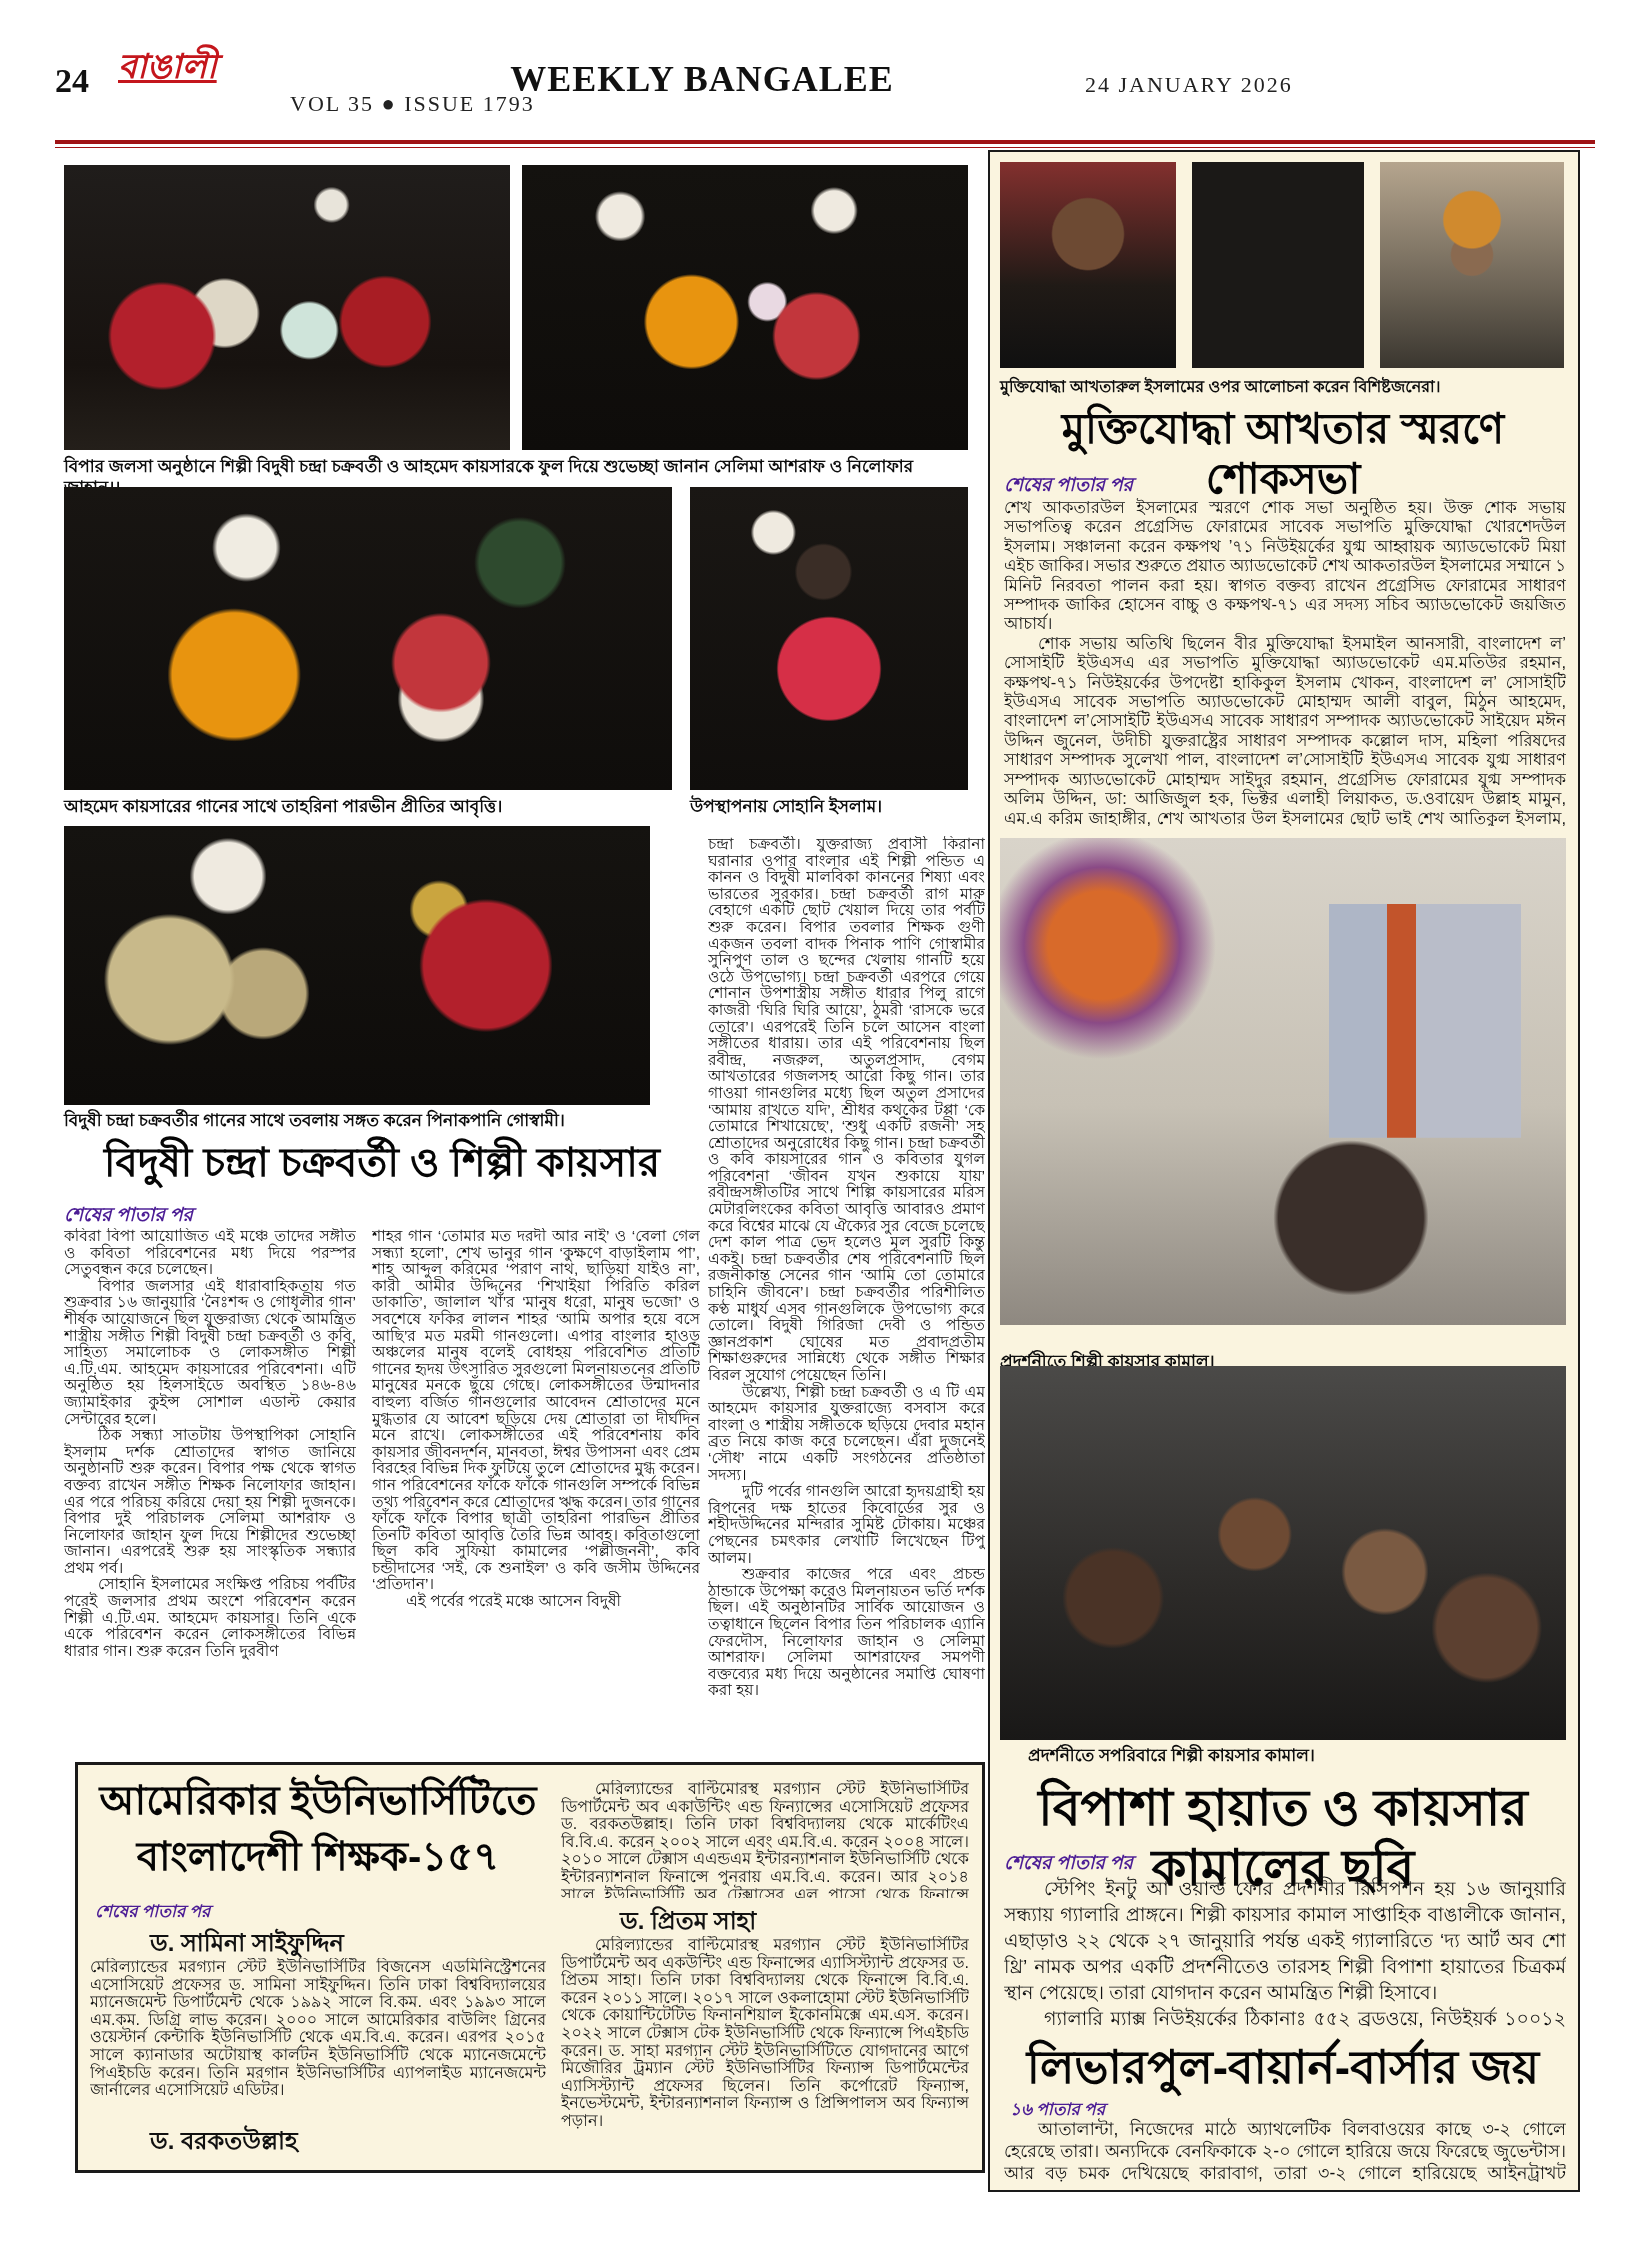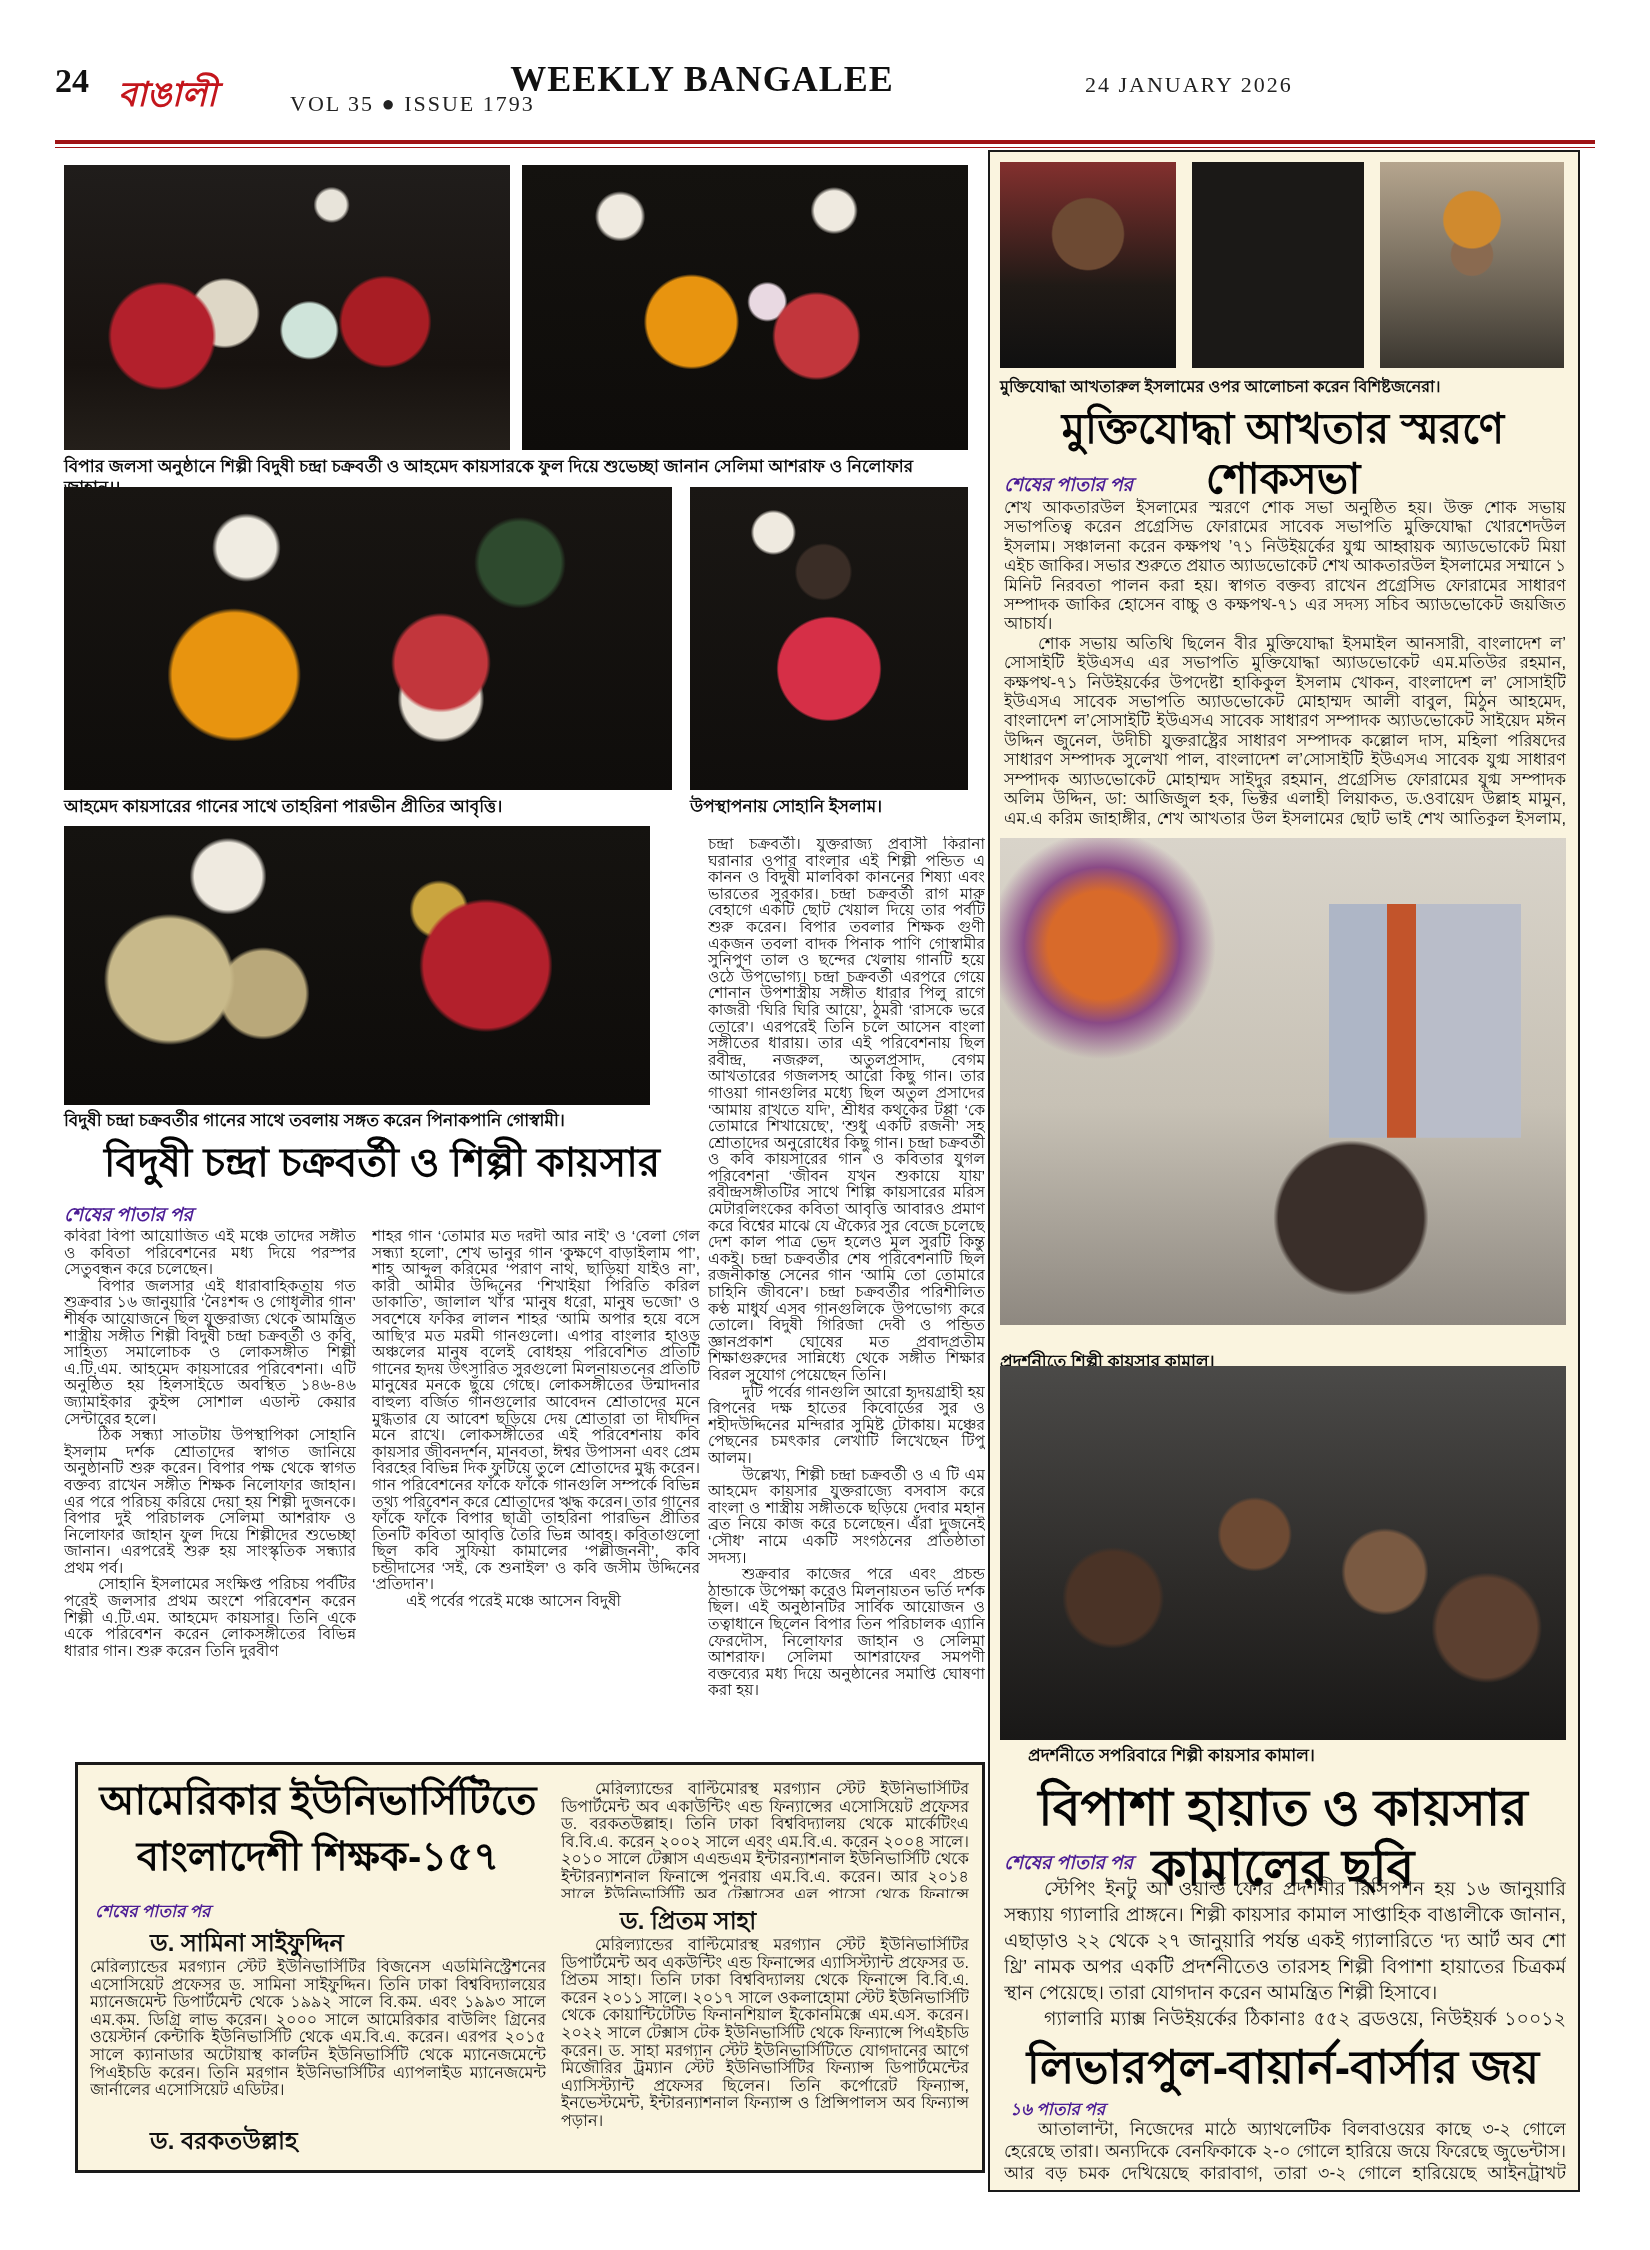--- a/index.html
+++ b/index.html
@@ -79,21 +79,21 @@
   .bodyBig{font-size:19px;line-height:26px;text-align:justify;overflow:hidden;}
   .bodyBig p{margin:0;text-indent:40px;}
   .panel{background:#faf4df;border:2px solid #1a1a1a;}
   .boxpanel{background:#faf4df;border:3px solid #1a1a1a;}
   .drname{font-weight:bold;font-size:24px;}
 </style>
 </head>
 <body>
 
 <div class="abs pagenum" style="left:55px;top:62px;">24</div>
-<div class="abs logo" style="left:118px;top:68px;">বাঙালী</div>
+<div class="abs logo" style="left:118px;top:40px;text-decoration:underline;">বাঙালী</div>
 <div class="abs volissue" style="left:290px;top:72px;">VOL 35 ● ISSUE 1793</div>
 <div class="abs masthead" style="left:0;top:58px;width:1404px;text-align:center;">WEEKLY BANGALEE</div>
 <div class="abs dateline" style="left:1085px;top:72px;">24 JANUARY 2026</div>
 <div class="abs redrule" style="left:55px;top:140px;width:1540px;"></div>
 
 <div class="abs photo ph-a" style="left:64px;top:165px;width:446px;height:285px;"></div>
 <div class="abs photo ph-b" style="left:522px;top:165px;width:446px;height:285px;"></div>
 <div class="abs caption" style="left:64px;top:456px;width:904px;">বিপার জলসা অনুষ্ঠানে শিল্পী বিদুষী চন্দ্রা চক্রবর্তী ও আহমেদ কায়সারকে ফুল দিয়ে শুভেচ্ছা জানান সেলিমা আশরাফ ও নিলোফার জাহান।।</div>
 
 <div class="abs photo ph-c" style="left:64px;top:487px;width:608px;height:303px;"></div>
@@ -112,22 +112,22 @@
   <p>ঠিক সন্ধ্যা সাতটায় উপস্থাপিকা সোহানি ইসলাম দর্শক শ্রোতাদের স্বাগত জানিয়ে অনুষ্ঠানটি শুরু করেন। বিপার পক্ষ থেকে স্বাগত বক্তব্য রাখেন সঙ্গীত শিক্ষক নিলোফার জাহান। এর পরে পরিচয় করিয়ে দেয়া হয় শিল্পী দুজনকে। বিপার দুই পরিচালক সেলিমা আশরাফ ও নিলোফার জাহান ফুল দিয়ে শিল্পীদের শুভেচ্ছা জানান। এরপরেই শুরু হয় সাংস্কৃতিক সন্ধ্যার প্রথম পর্ব।</p>
   <p>সোহানি ইসলামের সংক্ষিপ্ত পরিচয় পর্বটির পরেই জলসার প্রথম অংশে পরিবেশন করেন শিল্পী এ.টি.এম. আহমেদ কায়সার। তিনি একে একে পরিবেশন করেন লোকসঙ্গীতের বিভিন্ন ধারার গান। শুরু করেন তিনি দুরবীণ</p>
 </div>
 <div class="abs bodytxt" style="left:372px;top:1228px;width:328px;height:488px;">
   <p>শাহর গান ‘তোমার মত দরদী আর নাই’ ও ‘বেলা গেল সন্ধ্যা হলো’, শেখ ভানুর গান ‘কুক্ষণে বাড়াইলাম পা’, শাহ আব্দুল করিমের ‘পরাণ নাথ, ছাড়িয়া যাইও না’, কারী আমীর উদ্দিনের ‘শিখাইয়া পিরিতি করিল ডাকাতি’, জালাল খাঁ’র ‘মানুষ ধরো, মানুষ ভজো’ ও সবশেষে ফকির লালন শাহর ‘আমি অপার হয়ে বসে আছি’র মত মরমী গানগুলো। এপার বাংলার হাওড় অঞ্চলের মানুষ বলেই বোধহয় পরিবেশিত প্রতিটি গানের হৃদয় উৎসারিত সুরগুলো মিলনায়তনের প্রতিটি মানুষের মনকে ছুঁয়ে গেছে। লোকসঙ্গীতের উন্মাদনার বাহুল্য বর্জিত গানগুলোর আবেদন শ্রোতাদের মনে মুগ্ধতার যে আবেশ ছড়িয়ে দেয় শ্রোতারা তা দীর্ঘদিন মনে রাখে। লোকসঙ্গীতের এই পরিবেশনায় কবি কায়সার জীবনদর্শন, মানবতা, ঈশ্বর উপাসনা এবং প্রেম বিরহের বিভিন্ন দিক ফুটিয়ে তুলে শ্রোতাদের মুগ্ধ করেন। গান পরিবেশনের ফাঁকে ফাঁকে গানগুলি সম্পর্কে বিভিন্ন তথ্য পরিবেশন করে শ্রোতাদের ঋদ্ধ করেন। তার গানের ফাঁকে ফাঁকে বিপার ছাত্রী তাহরিনা পারভিন প্রীতির তিনটি কবিতা আবৃত্তি তৈরি ভিন্ন আবহ। কবিতাগুলো ছিল কবি সুফিয়া কামালের ‘পল্লীজননী’, কবি চন্ডীদাসের ‘সই, কে শুনাইল’ ও কবি জসীম উদ্দিনের ‘প্রতিদান’।</p>
   <p>এই পর্বের পরেই মঞ্চে আসেন বিদুষী</p>
 </div>
 
 <div class="abs bodytxt" style="left:708px;top:836px;width:277px;height:904px;">
   <p>চন্দ্রা চক্রবর্তী। যুক্তরাজ্য প্রবাসী কিরানা ঘরানার ওপার বাংলার এই শিল্পী পন্ডিত এ কানন ও বিদুষী মালবিকা কাননের শিষ্যা এবং ভারতের সুরকার। চন্দ্রা চক্রবর্তী রাগ মারু বেহাগে একটি ছোট খেয়াল দিয়ে তার পর্বটি শুরু করেন। বিপার তবলার শিক্ষক গুণী একজন তবলা বাদক পিনাক পাণি গোস্বামীর সুনিপুণ তাল ও ছন্দের খেলায় গানটি হয়ে ওঠে উপভোগ্য। চন্দ্রা চক্রবর্তী এরপরে গেয়ে শোনান উপশাস্ত্রীয় সঙ্গীত ধারার পিলু রাগে কাজরী ‘ঘিরি ঘিরি আয়ে’, ঠুমরী ‘রাসকে ভরে তোরে’। এরপরেই তিনি চলে আসেন বাংলা সঙ্গীতের ধারায়। তার এই পরিবেশনায় ছিল রবীন্দ্র, নজরুল, অতুলপ্রসাদ, বেগম আখতারের গজলসহ আরো কিছু গান। তার গাওয়া গানগুলির মধ্যে ছিল অতুল প্রসাদের ‘আমায় রাখতে যদি’, শ্রীধর কথকের টপ্পা ‘কে তোমারে শিখায়েছে’, ‘শুধু একটি রজনী’ সহ শ্রোতাদের অনুরোধের কিছু গান। চন্দ্রা চক্রবর্তী ও কবি কায়সারের গান ও কবিতার যুগল পরিবেশনা ‘জীবন যখন শুকায়ে যায়’ রবীন্দ্রসঙ্গীতটির সাথে শিল্পি কায়সারের মরিস মেটারলিংকের কবিতা আবৃত্তি আবারও প্রমাণ করে বিশ্বের মাঝে যে ঐক্যের সুর বেজে চলেছে দেশ কাল পাত্র ভেদ হলেও মূল সুরটি কিন্তু একই। চন্দ্রা চক্রবর্তীর শেষ পরিবেশনাটি ছিল রজনীকান্ত সেনের গান ‘আমি তো তোমারে চাহিনি জীবনে’। চন্দ্রা চক্রবর্তীর পরিশীলিত কণ্ঠ মাধুর্য এসব গানগুলিকে উপভোগ্য করে তোলে। বিদুষী গিরিজা দেবী ও পন্ডিত জ্ঞানপ্রকাশ ঘোষের মত প্রবাদপ্রতীম শিক্ষাগুরুদের সান্নিধ্যে থেকে সঙ্গীত শিক্ষার বিরল সুযোগ পেয়েছেন তিনি।</p>
+  <p>উল্লেখ্য, শিল্পী চন্দ্রা চক্রবর্তী ও এ টি এম আহমেদ কায়সার যুক্তরাজ্যে বসবাস করে বাংলা ও শাস্ত্রীয় সঙ্গীতকে ছড়িয়ে দেবার মহান ব্রত নিয়ে কাজ করে চলেছেন। এঁরা দুজনেই ‘সৌধ’ নামে একটি সংগঠনের প্রতিষ্ঠাতা সদস্য।</p>
   <p>দুটি পর্বের গানগুলি আরো হৃদয়গ্রাহী হয় রিপনের দক্ষ হাতের কিবোর্ডের সুর ও শহীদউদ্দিনের মন্দিরার সুমিষ্ট টোকায়। মঞ্চের পেছনের চমৎকার লেখাটি লিখেছেন টিপু আলম।</p>
-  <p>উল্লেখ্য, শিল্পী চন্দ্রা চক্রবর্তী ও এ টি এম আহমেদ কায়সার যুক্তরাজ্যে বসবাস করে বাংলা ও শাস্ত্রীয় সঙ্গীতকে ছড়িয়ে দেবার মহান ব্রত নিয়ে কাজ করে চলেছেন। এঁরা দুজনেই ‘সৌধ’ নামে একটি সংগঠনের প্রতিষ্ঠাতা সদস্য।</p>
   <p>শুক্রবার কাজের পরে এবং প্রচন্ড ঠান্ডাকে উপেক্ষা করেও মিলনায়তন ভর্তি দর্শক ছিল। এই অনুষ্ঠানটির সার্বিক আয়োজন ও তত্বাধানে ছিলেন বিপার তিন পরিচালক এ্যানি ফেরদৌস, নিলোফার জাহান ও সেলিমা আশরাফ। সেলিমা আশরাফের সমপণী বক্তব্যের মধ্য দিয়ে অনুষ্ঠানের সমাপ্তি ঘোষণা করা হয়।</p>
 </div>
 
 <div class="abs panel" style="left:988px;top:150px;width:588px;height:2038px;"></div>
 
 <div class="abs photo ph-head1" style="left:1000px;top:162px;width:176px;height:206px;"></div>
 <div class="abs photo ph-head2" style="left:1192px;top:162px;width:172px;height:206px;"></div>
 <div class="abs photo ph-head3" style="left:1380px;top:162px;width:184px;height:206px;"></div>
 <div class="abs caption" style="left:1000px;top:376px;width:564px;font-size:16px;">মুক্তিযোদ্ধা আখতারুল ইসলামের ওপর আলোচনা করেন বিশিষ্টজনেরা।</div>
 

